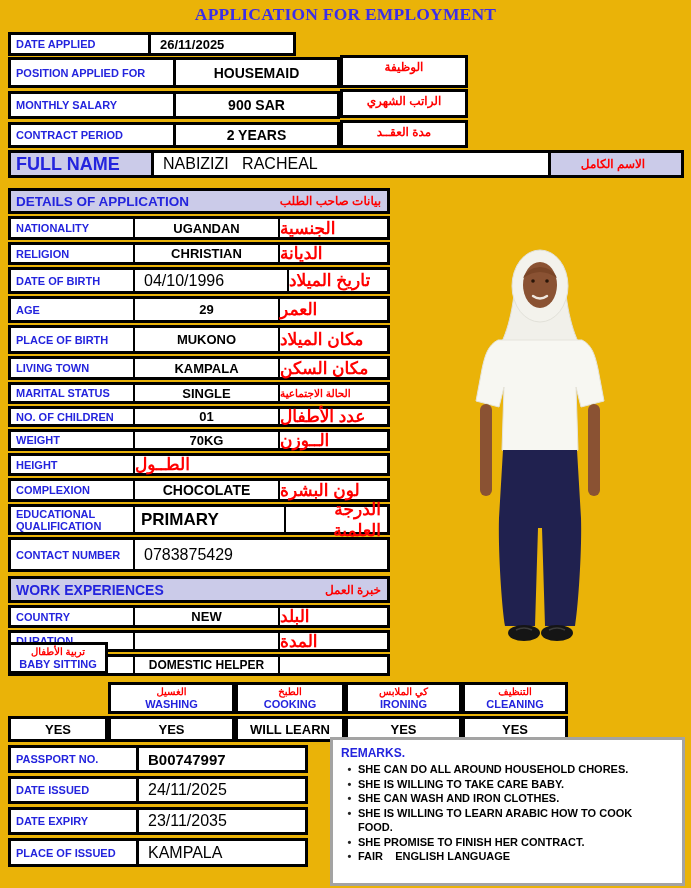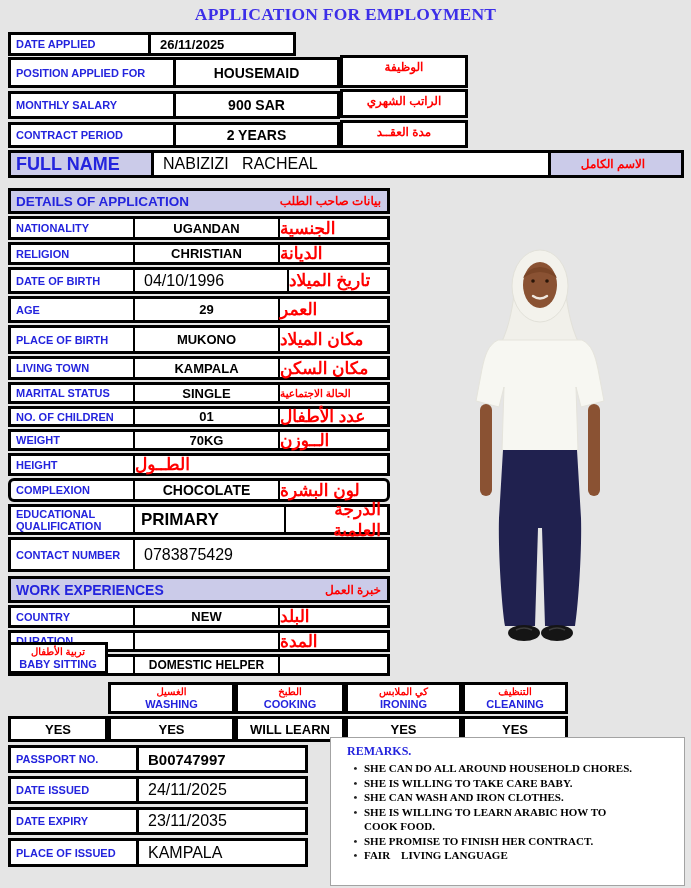--- a/index.html
+++ b/index.html
@@ -1,16 +1,16 @@
 <!DOCTYPE html>
 <html><head>
 <meta charset="utf-8">
 <style>
   html,body{margin:0;padding:0;background:#fff;}
-  .page{position:relative;width:691px;height:888px;background:#e5e5e5;
+  .page{position:relative;width:691px;height:888px;background:#eab308;
         font-family:"Liberation Sans",sans-serif;color:#000;overflow:hidden;}
   .abs{position:absolute;box-sizing:border-box;}
   .box{border:3px solid #000;display:flex;align-items:stretch;background:#fff;}
   .lav{background:#cbcbe9;}
   .title{left:0;top:4px;width:100%;text-align:center;
          font-family:"Liberation Serif",serif;font-weight:bold;font-size:17.5px;
          color:#3c2ee8;letter-spacing:.2px;}
   .lbl{color:#2424dd;font-weight:bold;font-size:11px;display:flex;align-items:center;
        padding-left:5px;line-height:12px;}
   .ar{color:#ff0000;font-weight:bold;font-size:17px;display:flex;align-items:center;
@@ -31,21 +31,21 @@
   .dval{width:143px;flex:0 0 143px;}
   .dar{flex:1;}
   .skl-hd{border:3px solid #000;background:#fff;display:flex;flex-direction:column;
           align-items:center;justify-content:center;line-height:12px;}
   .skl-ar{color:#ff0000;font-weight:bold;font-size:10px;direction:rtl;}
   .skl-en{color:#2424dd;font-weight:bold;font-size:11px;}
   .skl-val{border:3px solid #000;background:#fff;font-weight:bold;font-size:13px;
            display:flex;align-items:center;justify-content:center;}
   .prow{left:8px;width:300px;}
   .plbl{width:120px;flex:0 0 120px;}
-  .remarks{border:1px solid #a3a3a3;background:#fff;padding:5px 16px;font-family:Liberation Serif, serif;}
+  .remarks{border:3px solid #a3a3a3;background:#fff;padding:5px 8px;}
   .rem-hd{color:#2424dd;font-weight:bold;font-size:12px;margin:1px 0 2px 0;}
   .rem-item{display:flex;font-weight:bold;font-size:11px;line-height:14.5px;}
   .rem-bullet{flex:0 0 17px;text-align:center;color:#222;}
   .rem-text{flex:1;padding-right:34px;white-space:pre-wrap;}
   .pre{white-space:pre;}
 </style>
 </head>
 <body>
 
 <div class="page">
@@ -128,21 +128,21 @@
   </div>
   <div class="abs box drow" style="top:429px;height:22px;">
     <div class="lbl bdr-r2 dlbl">WEIGHT</div>
     <div class="val bdr-r2 dval">70KG</div>
     <div class="ar dar">الــوزن</div>
   </div>
   <div class="abs box drow" style="top:453px;height:23px;">
     <div class="lbl bdr-r2 dlbl">HEIGHT</div>
     <div class="ar dar">الطــول</div>
   </div>
-  <div class="abs box drow" style="top:478px;height:24px;border-radius:6px;">
+  <div class="abs box drow" style="top:478px;height:24px;">
     <div class="lbl bdr-r2 dlbl">COMPLEXION</div>
     <div class="val bdr-r2 dval" style="font-size:14px;">CHOCOLATE</div>
     <div class="ar dar">لون البشرة</div>
   </div>
   <div class="abs box drow" style="top:504px;height:31px;">
     <div class="lbl bdr-r2 dlbl">EDUCATIONAL QUALIFICATION</div>
     <div class="val bdr-r2 dval val-left" style="font-size:17px;padding-left:6px;">PRIMARY</div>
     <div class="ar dar">الدرجة العلمية</div>
   </div>
   <div class="abs box drow" style="top:537px;height:35px;">
@@ -259,17 +259,17 @@
     <div class="rem-item">
       <span class="rem-bullet">•</span>
       <span class="rem-text">SHE IS WILLING TO LEARN ARABIC HOW TO COOK FOOD.</span>
     </div>
     <div class="rem-item">
       <span class="rem-bullet">•</span>
       <span class="rem-text">SHE PROMISE TO FINISH HER CONTRACT.</span>
     </div>
     <div class="rem-item">
       <span class="rem-bullet">•</span>
-      <span class="rem-text">FAIR    LIVING LANGUAGE</span>
+      <span class="rem-text">FAIR    ENGLISH LANGUAGE</span>
     </div>
   </div>
 
 </div>
 
 </body></html>

